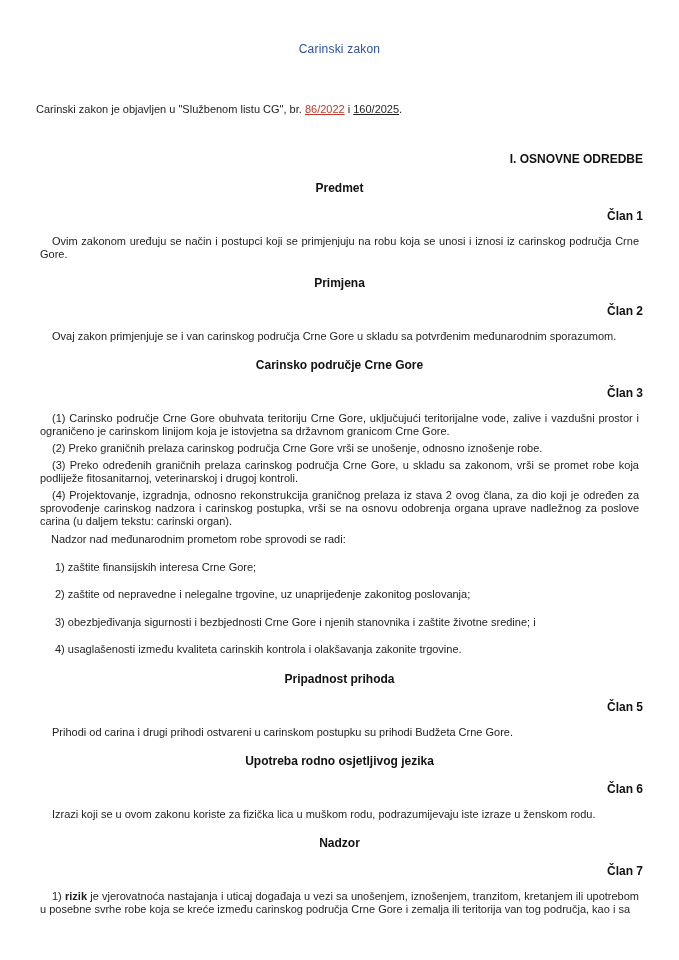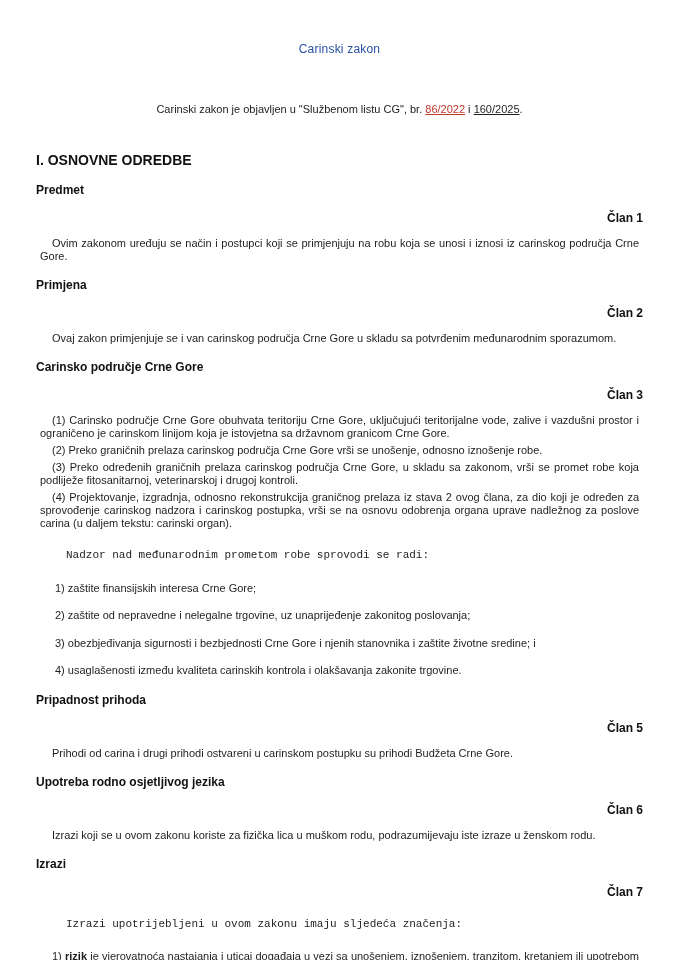--- a/index.html
+++ b/index.html
@@ -18,38 +18,37 @@
   .law-title {
     margin: 0;
     text-align: center;
     font-size: 12px;
     font-weight: 500;
     letter-spacing: 0.2px;
     color: #2b51a6;
   }
   .pub-line {
     margin: 47px 0 0 0;
-    text-align: center;
     font-size: 11px;
     color: #222222;
   }
   .link { text-decoration: underline; cursor: pointer; }
   .link-red { color: #c0392b; }
   .link-dark { color: #1f1f1f; }
 
   .chapter {
     margin: 37px 0 0 0;
-    text-align: left;
-    font-size: 14px;
+    text-align: right;
+    font-size: 12px;
     font-weight: 700;
     color: #111111;
   }
   .heading {
     margin: 15px 0 14px 0;
-    text-align: left;
+    text-align: center;
     font-size: 12px;
     font-weight: 700;
     color: #111111;
   }
   .article-label {
     margin: 14px 0 12px 0;
     text-align: right;
     font-size: 12px;
     font-weight: 700;
     color: #111111;
@@ -59,24 +58,23 @@
     line-height: 13px;
     text-align: justify;
     text-indent: 12px;
   }
   .list-line {
     margin: 13px;
     line-height: 14.6px;
     text-indent: 6px;
   }
   .intro-line {
-    margin: 18px;
+    margin: 3px;
     line-height: 14.6px;
     text-indent: 12px;
-    font-family: Liberation Mono, monospace;
   }
   strong { font-weight: 700; }
 </style>
 </head>
 <body>
 
 <div class="page">
 
   <h1 class="law-title">Carinski zakon</h1>
 
@@ -106,18 +104,17 @@
   <p class="list-line">4) usaglašenosti između kvaliteta carinskih kontrola i olakšavanja zakonite trgovine.</p>
 
   <h3 class="heading">Pripadnost prihoda</h3>
   <h4 class="article-label">Član 5</h4>
   <p class="para">Prihodi od carina i drugi prihodi ostvareni u carinskom postupku su prihodi Budžeta Crne Gore.</p>
 
   <h3 class="heading">Upotreba rodno osjetljivog jezika</h3>
   <h4 class="article-label">Član 6</h4>
   <p class="para">Izrazi koji se u ovom zakonu koriste za fizička lica u muškom rodu, podrazumijevaju iste izraze u ženskom rodu.</p>
 
-  <h3 class="heading">Izrazi</h3>
+  <h3 class="heading">Nadzor</h3>
   <h4 class="article-label">Član 7</h4>
-  <p class="intro-line">Izrazi upotrijebljeni u ovom zakonu imaju sljedeća značenja:</p>
   <p class="para"><span>1) </span><strong>rizik</strong><span> je vjerovatnoća nastajanja i uticaj događaja u vezi sa unošenjem, iznošenjem, tranzitom, kretanjem ili upotrebom u posebne svrhe robe koja se kreće između carinskog područja Crne Gore i zemalja ili teritorija van tog područja, kao i sa</span></p>
 
 </div>
 
 </body></html>

